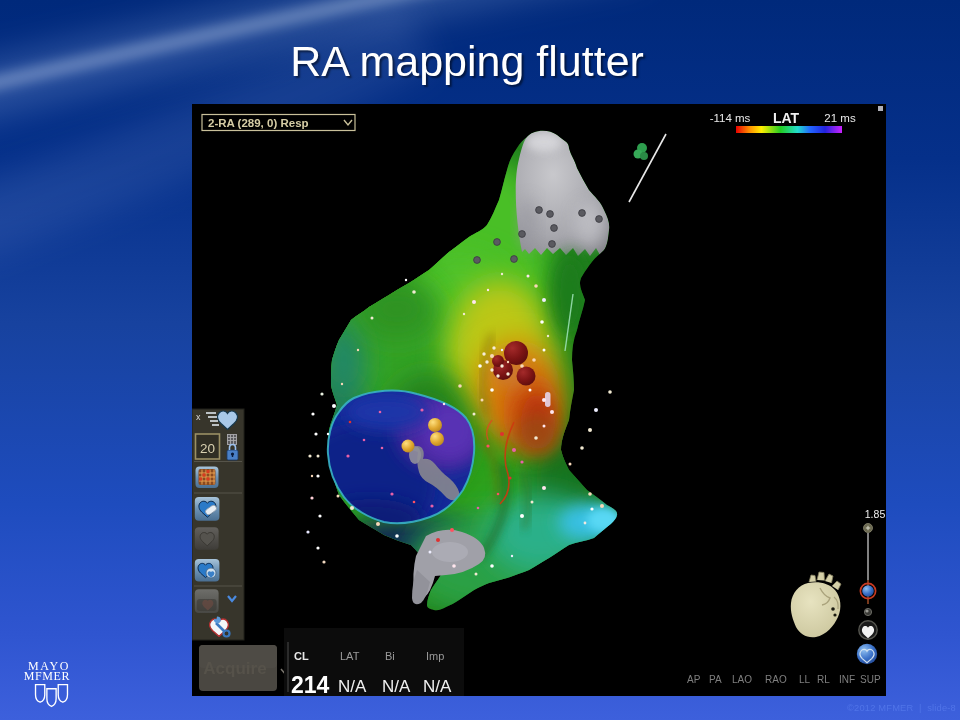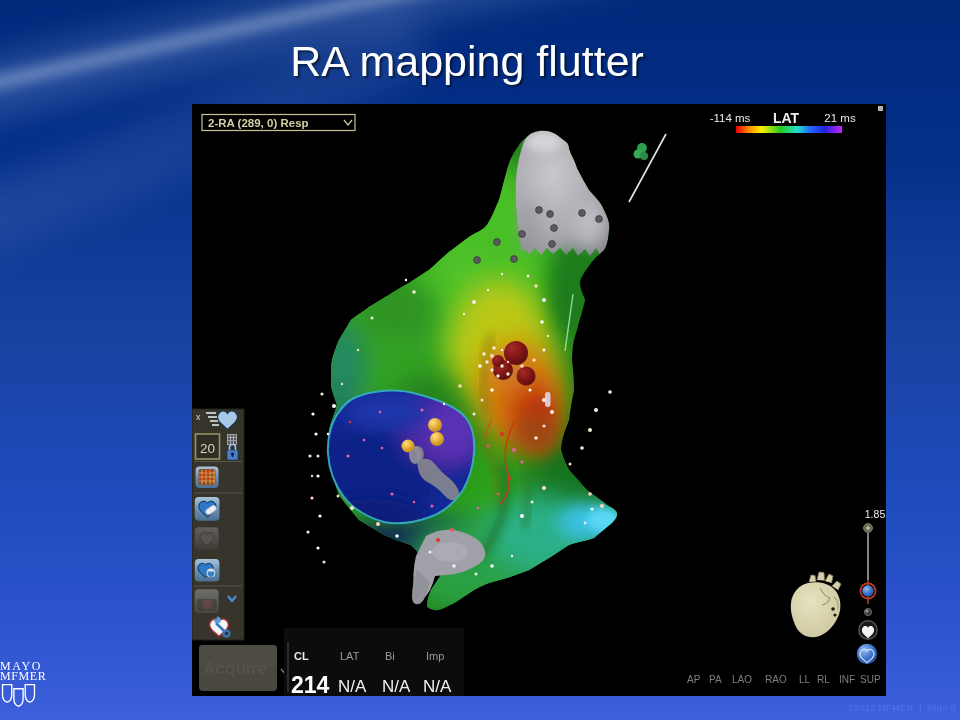--- a/index.html
+++ b/index.html
@@ -5,21 +5,21 @@
   html,body{margin:0;padding:0;}
   body{width:960px;height:720px;overflow:hidden;position:relative;
        font-family:"Liberation Sans",sans-serif;
        background:linear-gradient(to bottom,#00297b 0%,#05308a 22%,#17429f 45%,#1e4cbe 70%,#2f55d0 88%,#3d60dc 100%);}
   .sheenwrap{position:absolute;left:0;top:0;width:960px;height:340px;}
   .title{position:absolute;left:-13px;top:37px;width:960px;text-align:center;
        color:#ffffff;font-size:43px;letter-spacing:0px;
        text-shadow:2px 2px 2px rgba(0,0,0,0.5);}
   .panel{position:absolute;left:163px;top:104px;width:694px;height:592px;background:#000;margin-left:29px;}
   .mayo{position:absolute;left:0px;top:661px;width:70px;color:#fff;
-        font-family:"Liberation Serif",serif;text-align:left;}
+        font-family:"Liberation Serif",serif;text-align:right;}
   .mayo .m1{font-size:12px;letter-spacing:1.6px;line-height:10px;}
   .mayo .m2{font-size:12px;letter-spacing:0.6px;line-height:10px;}
   .copyright{position:absolute;left:847px;top:703px;color:#5074e8;font-size:9.3px;letter-spacing:0.2px;}
 </style>
 </head>
 <body>
 <svg class="sheenwrap" width="960" height="340" viewBox="0 0 960 340">
 <defs>
 <filter id="sb6" x="-30%" y="-300%" width="160%" height="700%">
         <feGaussianBlur stdDeviation="6"></feGaussianBlur>

